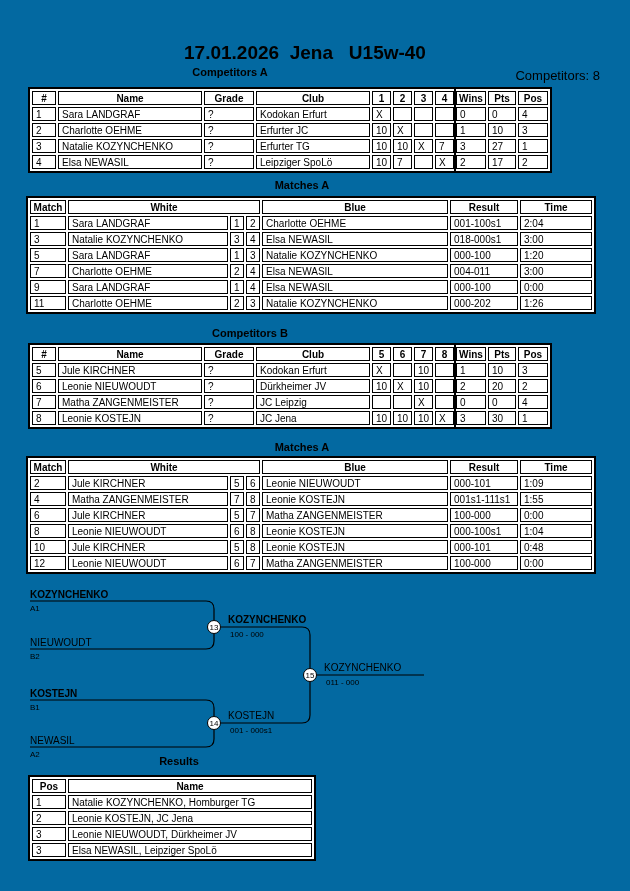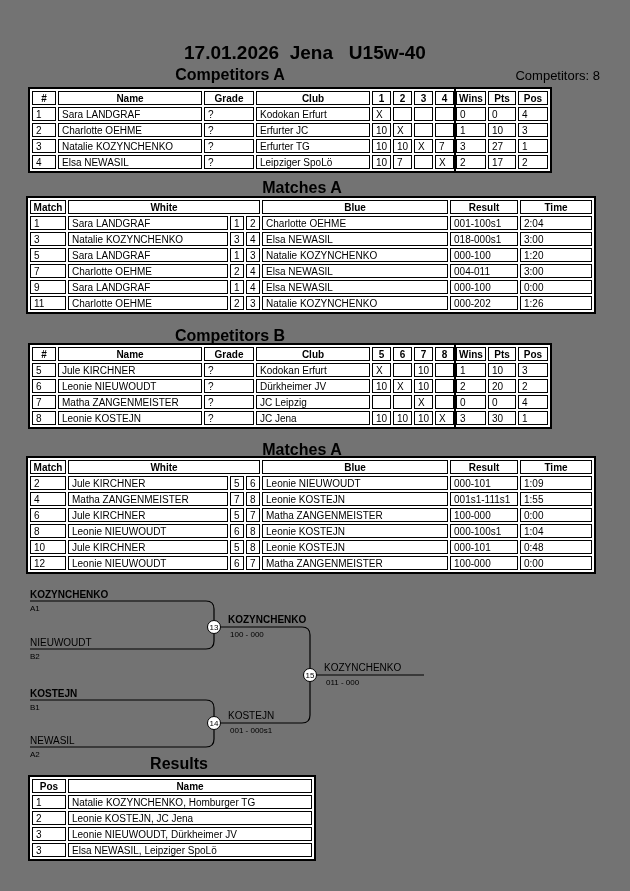--- a/index.html
+++ b/index.html
@@ -1,22 +1,22 @@
 <!DOCTYPE html>
 <html><head>
 <meta charset="utf-8">
 <style>
   html,body { margin:0; padding:0; background:#fff; }
   .page {
-    position:relative; width:630px; height:891px; background:#737373;
+    position:relative; width:630px; height:891px; background:#0369a1;
     font-family:"Liberation Sans", sans-serif; color:#000; overflow:hidden;
   }
   .abs { position:absolute; }
   .title { font-size:19px; font-weight:bold; text-align:center; white-space:pre; }
-  .sec-head { font-size:16px; font-weight:bold; text-align:center; }
+  .sec-head { font-size:11px; font-weight:bold; text-align:center; }
   .count { font-size:13px; text-align:right; }
 
   table.grid {
     border-collapse:separate; border-spacing:2px;
     border:2px solid #000; table-layout:fixed; background:#fff;
   }
   table.grid td, table.grid th {
     border:1px solid #000; box-sizing:border-box;
     font-size:10px; line-height:11px; height:14px;
     padding:0 3px; overflow:hidden; white-space:nowrap;
@@ -205,21 +205,21 @@
         <td class="c">2</td>
         <td class="c">3</td>
         <td class="b">Natalie KOZYNCHENKO</td>
         <td class="c">000-202</td>
         <td class="c">1:26</td>
       </tr>
     </tbody>
       </table>
   </div>
 
-  <div class="abs sec-head" style="left:0px; top:327px; width:460px;">Competitors B</div>
+  <div class="abs sec-head" style="left:0px; top:327px; width:460px;padding-left:20px;">Competitors B</div>
 
   <div class="tablewrap" style="left:28px; top:343px;">
     <table class="grid" style="width:524px;">
       <colgroup>
         <col style="width:24px">
           <col style="width:144px">
           <col style="width:50px">
           <col style="width:114px">
         <col style="width:19px">
           <col style="width:19px">

